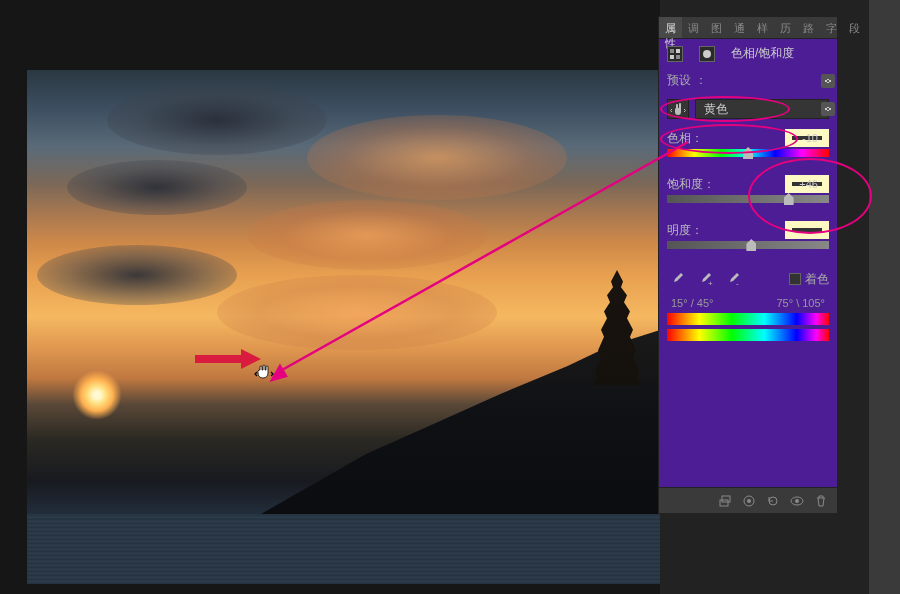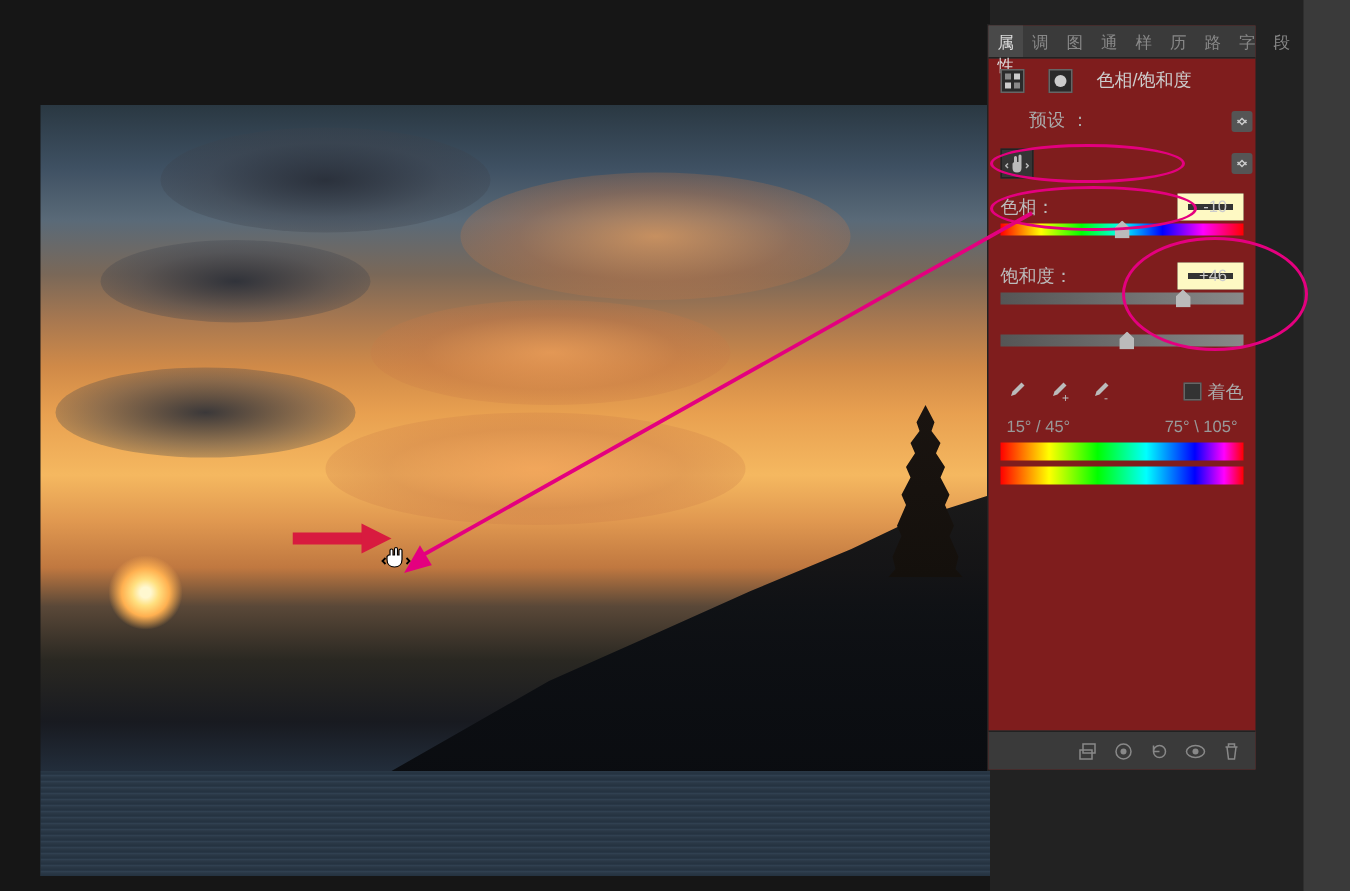--- a/index.html
+++ b/index.html
@@ -25,31 +25,31 @@
   .water { position: absolute; bottom: 0; left: 0; right: 0; height: 70px; background: repeating-linear-gradient(to bottom, #2a3846, #243240 2px, #304050 3px, #2a3846 4px); }
   
   .cursor-hand { position: absolute; top: 362px; left: 254px; width: 20px; height: 20px; z-index: 5; }
   .cursor-hand svg { width: 20px; height: 20px; }
   .arrow-red { position: absolute; top: 346px; left: 195px; z-index: 5; }
   .arrow-red svg { display: block; }
   .anno-line { position: absolute; stroke: #e4007f; stroke-width: 2.5; fill: none; z-index: 4; pointer-events: none; }
 
   .panel-col { position: absolute; right: 0; top: 0; width: 32px; height: 594px; background: #3a3a3a; border-left: 1px solid #222; }
   
-  .panel { position: absolute; left: 658px; top: 16px; width: 180px; height: 498px; background: #7f1d1d; border: 1px solid #222; z-index: 3; }
+  .panel { position: absolute; left: 658px; top: 16px; width: 180px; height: 498px; background: #4c1d95; border: 1px solid #222; z-index: 3; }
   .panel-tabs { display: flex; background: #3a3a3a; height: 22px; border-bottom: 1px solid #222; font-size: 11px; }
   .panel-tab { padding: 4px 6px; color: #888; cursor: pointer; }
   .panel-tab.active { background: #494949; color: #ddd; }
   
   .adj-header { display: flex; align-items: center; padding: 6px 8px; gap: 16px; }
   .adj-icon { width: 16px; height: 16px; background: #2a2a2a; border: 1px solid #666; display: flex; align-items: center; justify-content: center; }
   .adj-icon svg { width: 12px; height: 12px; }
   .adj-title { color: #ccc; font-size: 12px; }
   
-  .preset-row { display: flex; align-items: center; padding: 4px 8px; gap: 4px; position: relative; margin-left: 19px; }
+  .preset-row { display: flex; align-items: center; padding: 4px 8px; gap: 4px; position: relative; }
   .preset-label { font-size: 12px; }
   .preset-select { flex: 1; height: 20px; background: #d8d8d8; color: #000; font-size: 11px; padding: 0 6px; display: flex; align-items: center; border: 1px solid #333; position: relative; }
   .preset-arrow { position: absolute; right: 2px; top: 50%; transform: translateY(-50%); width: 14px; height: 14px; background: #555; border-radius: 2px; display: flex; align-items: center; justify-content: center; }
   
   .channel-row { display: flex; align-items: center; padding: 6px 8px; gap: 6px; position: relative; }
   .scrub-tool { width: 22px; height: 20px; background: #353535; border: 1px solid #222; display: flex; align-items: center; justify-content: center; }
   .channel-select { flex: 1; height: 20px; background: #353535; color: #ccc; font-size: 12px; padding: 0 8px; display: flex; align-items: center; border: 1px solid #222; position: relative; }
   
   .slider-group { padding: 4px 8px; }
   .slider-row { display: flex; justify-content: space-between; align-items: center; margin-bottom: 2px; }
@@ -160,20 +160,23 @@
     </div>
   </div>
 
   <div class="channel-row">
     <div class="scrub-tool">
       <svg width="16" height="14" viewBox="0 0 16 14">
           <path d="M6 6V3a1 1 0 012 0v3h1V2a1 1 0 012 0v8c0 2-1 3-3 3s-3-1-3-3V7z" fill="#bbb"></path>
           <path d="M2 7l-1.5 1.5L2 10M14 7l1.5 1.5L14 10" stroke="#bbb" fill="none"></path>
         </svg>
     </div>
+    <div class="channel-select">
+      <span>黄色</span>
+    </div>
     <div class="preset-arrow">
       <svg width="8" height="8" viewBox="0 0 8 8">
           <path d="M1 5l3-3 3 3" stroke="#ccc" fill="none"></path>
           <path d="M1 3l3 3 3-3" stroke="#ccc" fill="none"></path>
         </svg>
     </div>
   </div>
 
   <div class="slider-group">
     <div class="slider-row">
@@ -191,20 +194,24 @@
       <span class="slider-label">饱和度：</span>
       <span class="slider-value">+46</span>
     </div>
     <div class="slider-track">
       <div class="gray-gradient"></div>
       <div class="slider-thumb" style="left:72%"></div>
     </div>
   </div>
 
   <div class="slider-group">
+    <div class="slider-row">
+      <span class="slider-label">明度：</span>
+      <span class="slider-value"></span>
+    </div>
     <div class="slider-track">
       <div class="gray-gradient"></div>
       <div class="slider-thumb" style="left:49%"></div>
     </div>
   </div>
 
   <div class="eyedroppers">
     <div class="eyedrop">
         <svg width="16" height="16" viewBox="0 0 16 16">
           <path d="M12 2l2 2-6 6-3 1 1-3z" fill="#bbb"></path>

